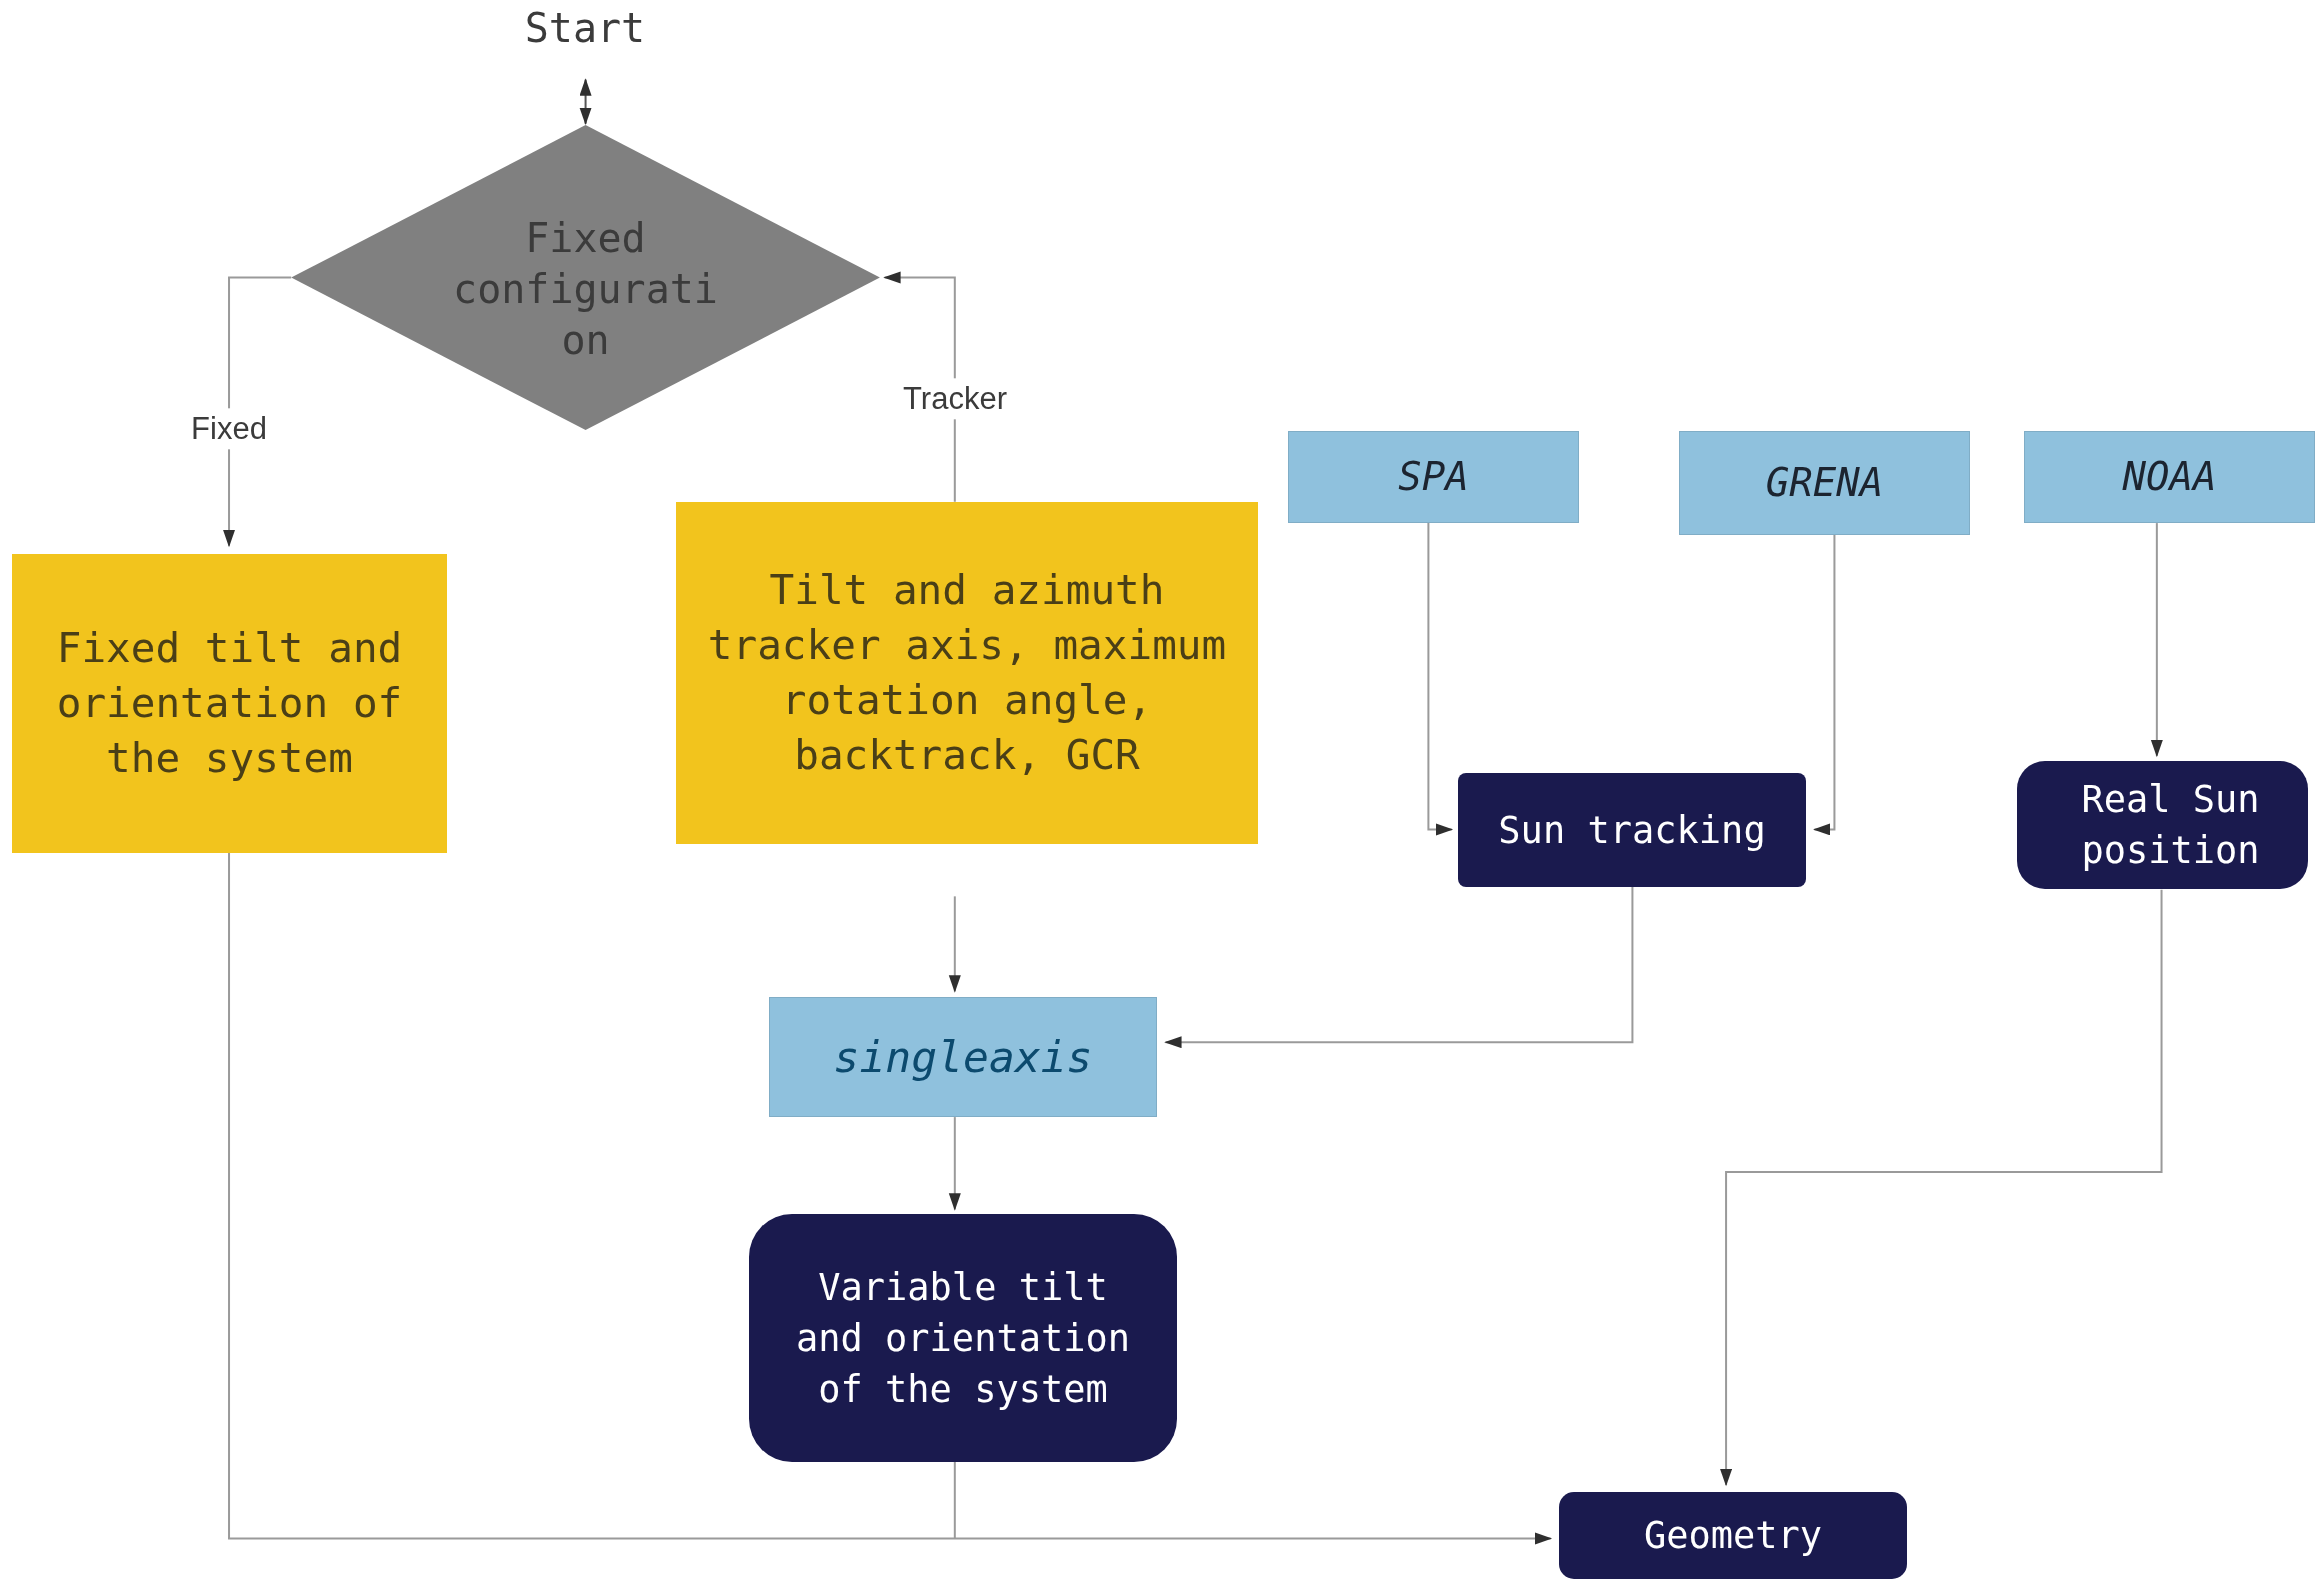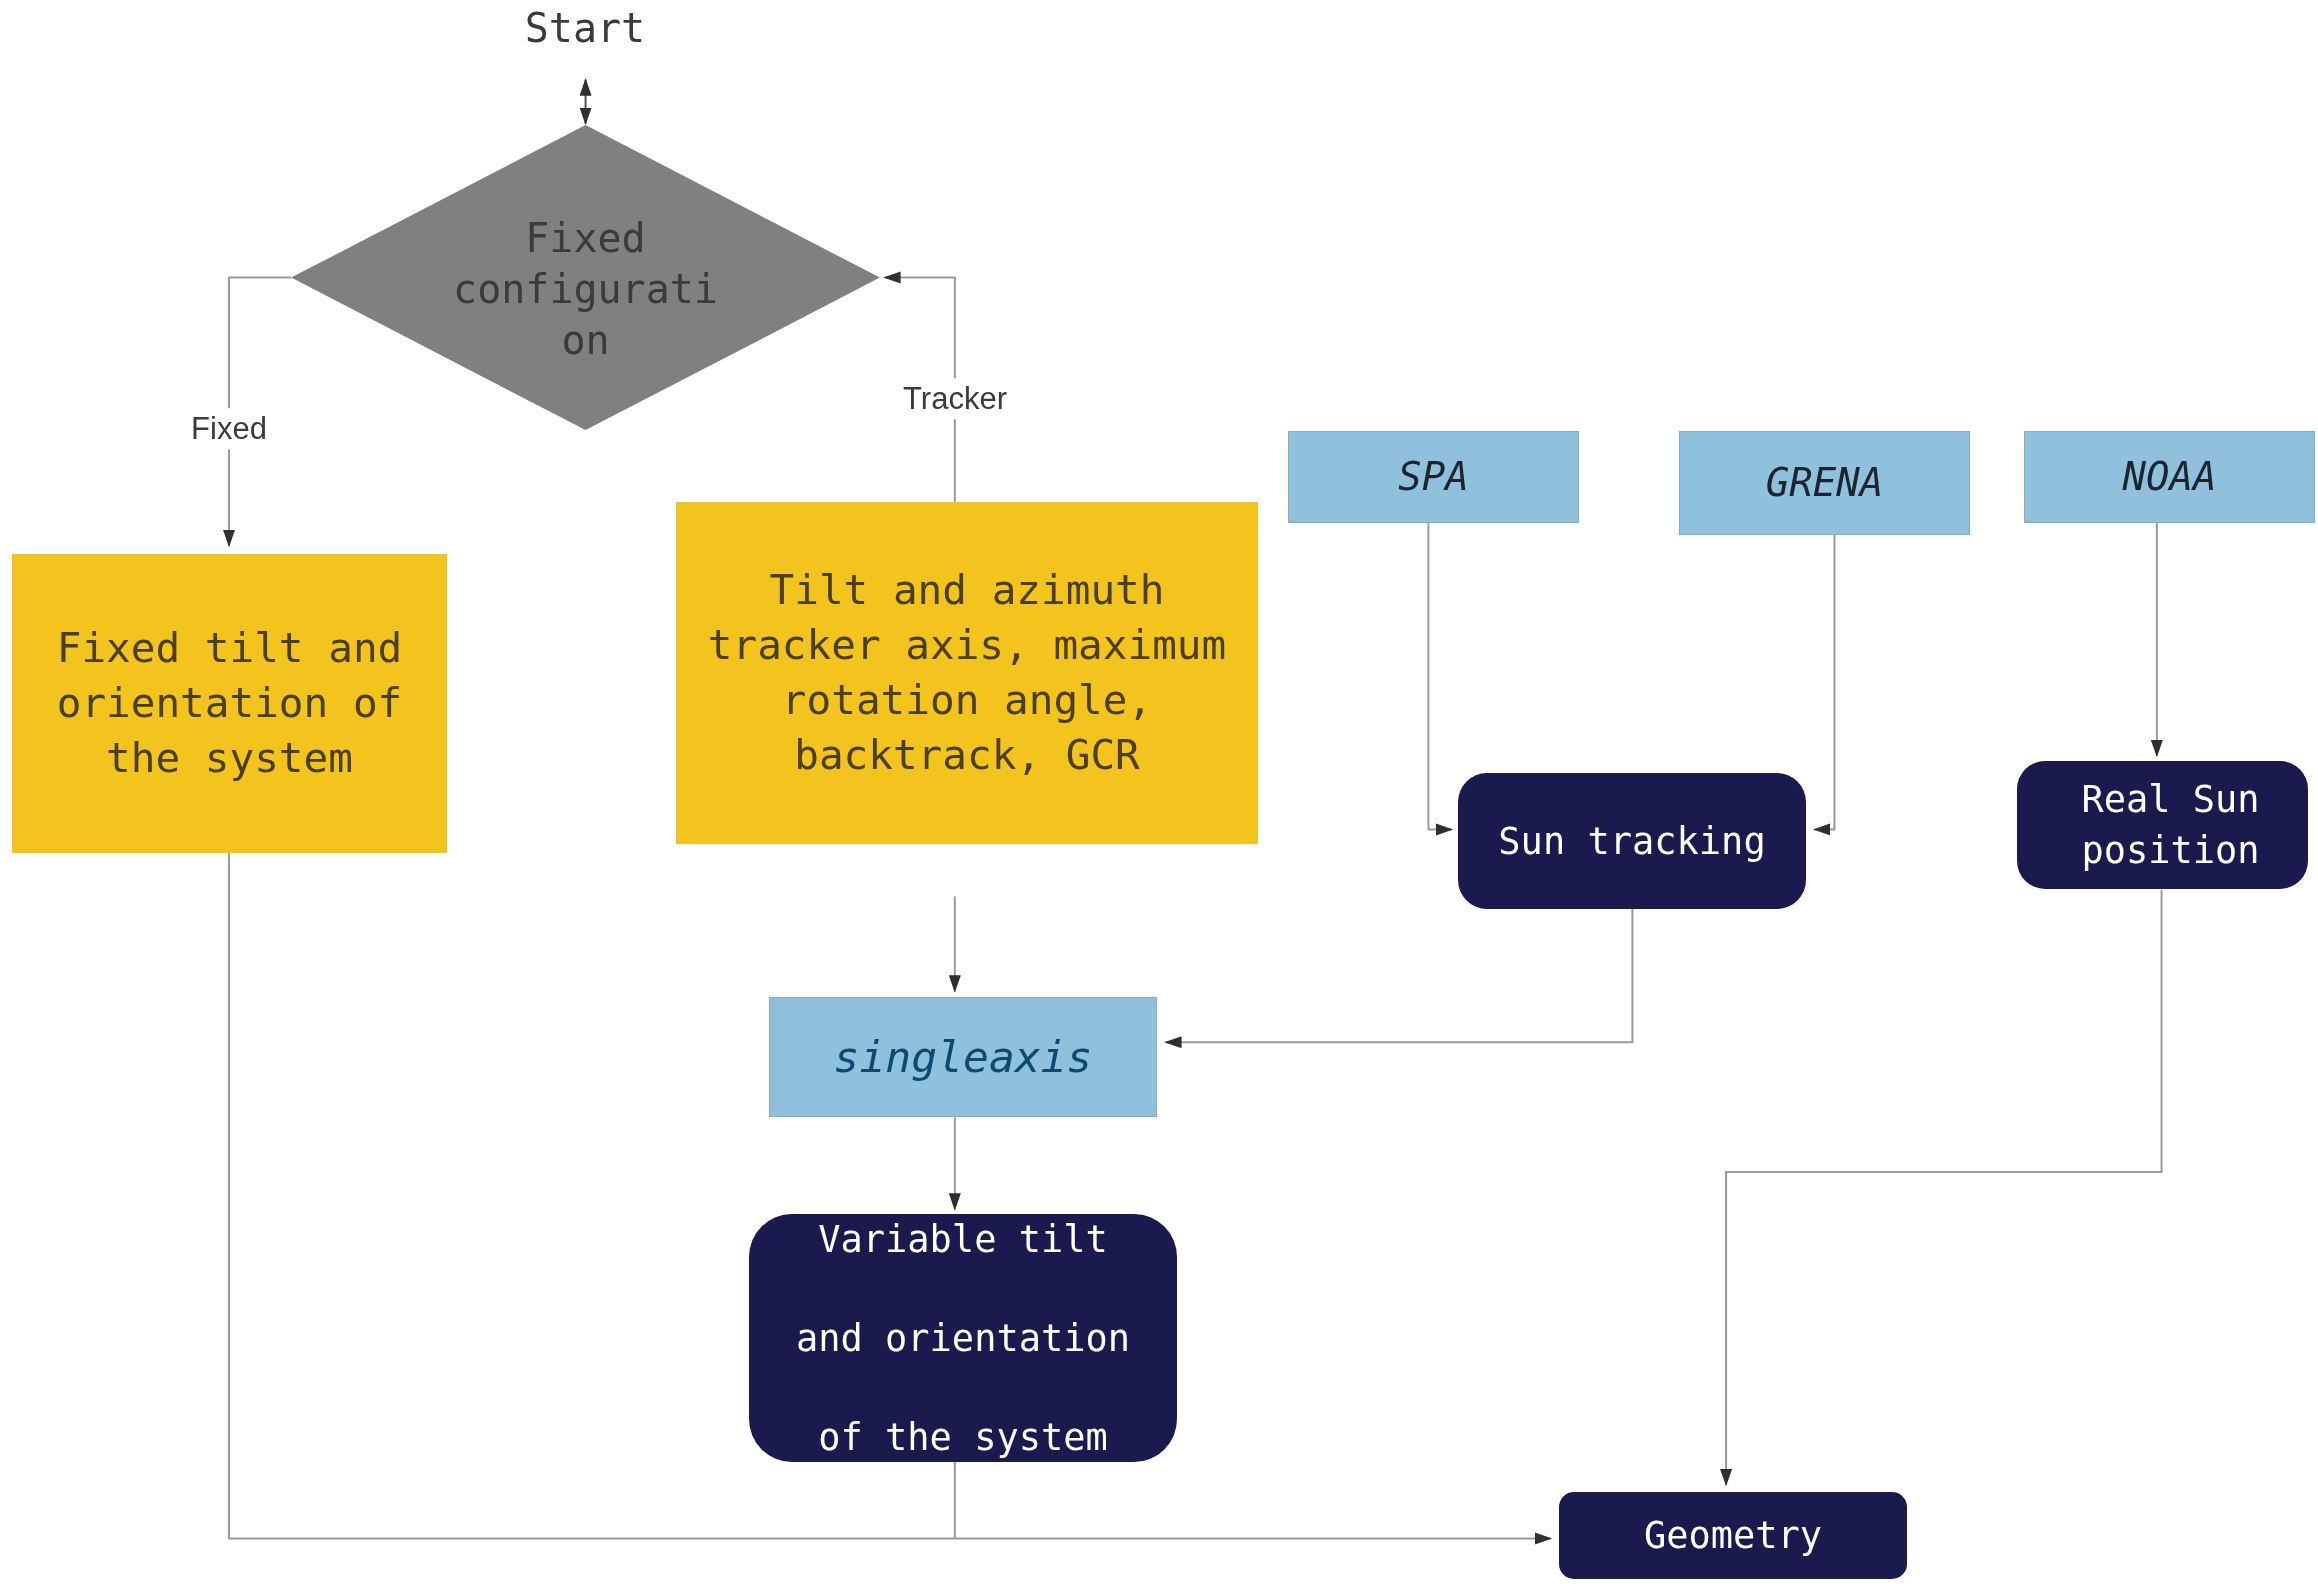--- a/index.html
+++ b/index.html
@@ -40,24 +40,24 @@
     font-family:"Liberation Sans",sans-serif;font-size:31px;
     background:var(--background);padding:2.7px 6.7px;white-space:pre;
     transform:translate(-50%,-50%);
   }
   
   #n-fixed      {left:12px;   top:554px;  width:435px; height:299px;}
   #n-tracker    {left:676px; top:502px;  width:582px; height:342px;}
   #n-spa        {left:1288px; top:431px;  width:291px; height:92px;}
   #n-grena      {left:1679px; top:431px;  width:291px; height:104px;}
   #n-noaa       {left:2024px; top:431px;  width:291px; height:92px;}
-  #n-suntrack   {left:1458px; top:773px; width:348px; height:136px; border-radius:29px;}
+  #n-suntrack   {left:1458px; top:773px; width:348px; height:114px; border-radius:8px;}
   #n-realsun    {left:2017px; top:761px; width:291px; height:128px; border-radius:28px;padding-left:16px;}
   #n-singleaxis {left:769px; top:997px; width:388px; height:120px; font-size:43px; color:#0c4a6e;}
-  #n-variable   {left:749px; top:1214px; width:428px; height:248px; border-radius:43px;gap:48px;}
+  #n-variable   {left:749px; top:1214px; width:428px; height:248px; border-radius:43px;}
   #n-geometry   {left:1559px; top:1492px; width:348px; height:87px; border-radius:15px;}
   #diamond-label{left:385px;  top:213px;  width:401px;}
   #start-label  {left:585px;  top:28px;}
   #label-fixed  {left:229px;  top:429px;}
   #label-tracker{left:955px; top:399px;}
 </style>
 </head>
 <body>
 
 <svg id="wires" width="2319" height="1584" viewBox="0 0 3466 2368">

